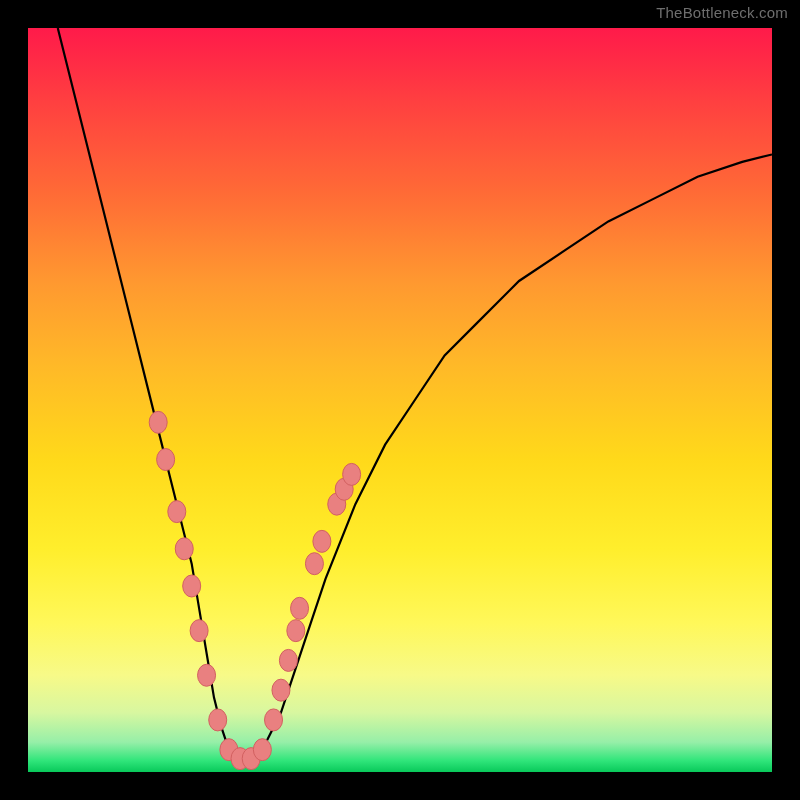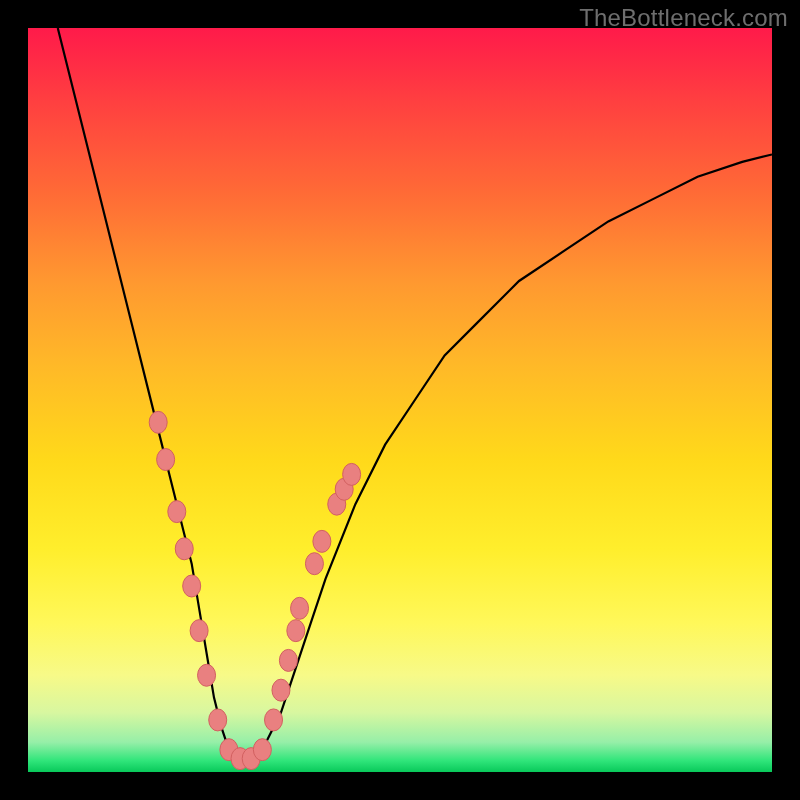--- a/index.html
+++ b/index.html
@@ -31,21 +31,21 @@
       #96efa8 96%,
       #2fe57a 98.5%,
       #08c95a 100%
     );
   }
   .watermark {
     position: absolute;
     top: 4px;
     right: 12px;
     color: #6e6e6e;
-    font-size: 24px;
+    font-size: 15px;
     font-weight: 500;
     letter-spacing: 0.2px;
     z-index: 10;
   }
   svg.plot {
     position: absolute;
     left: 0;
     top: 0;
     width: 744px;
     height: 744px;

